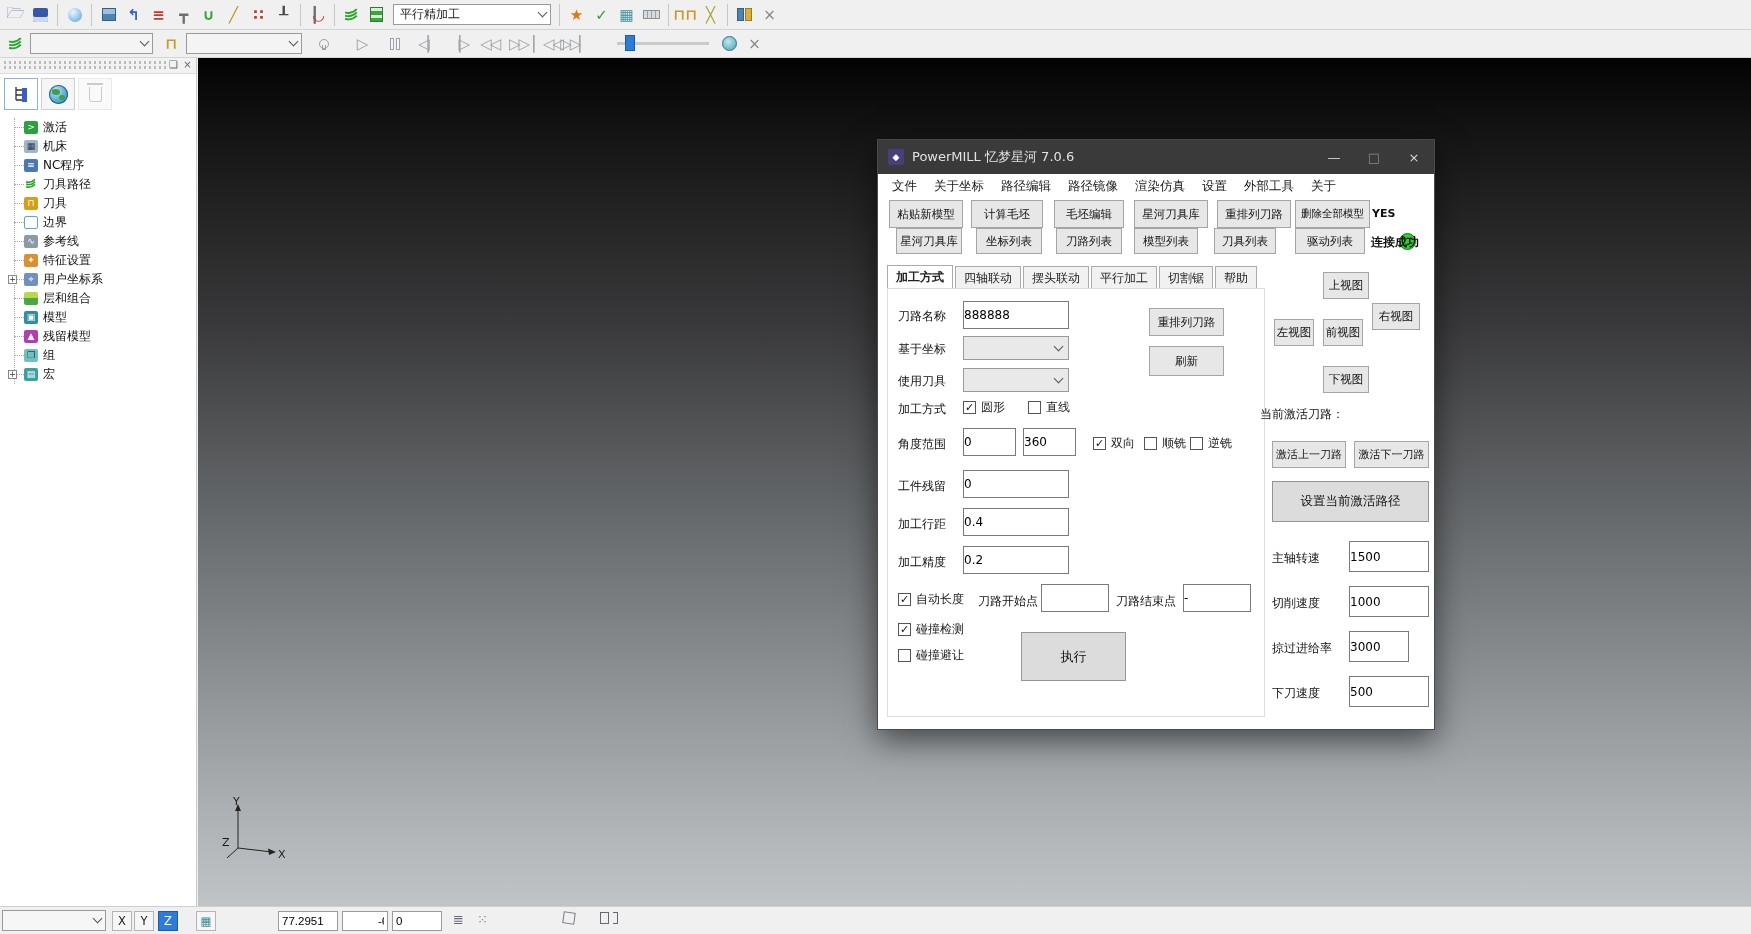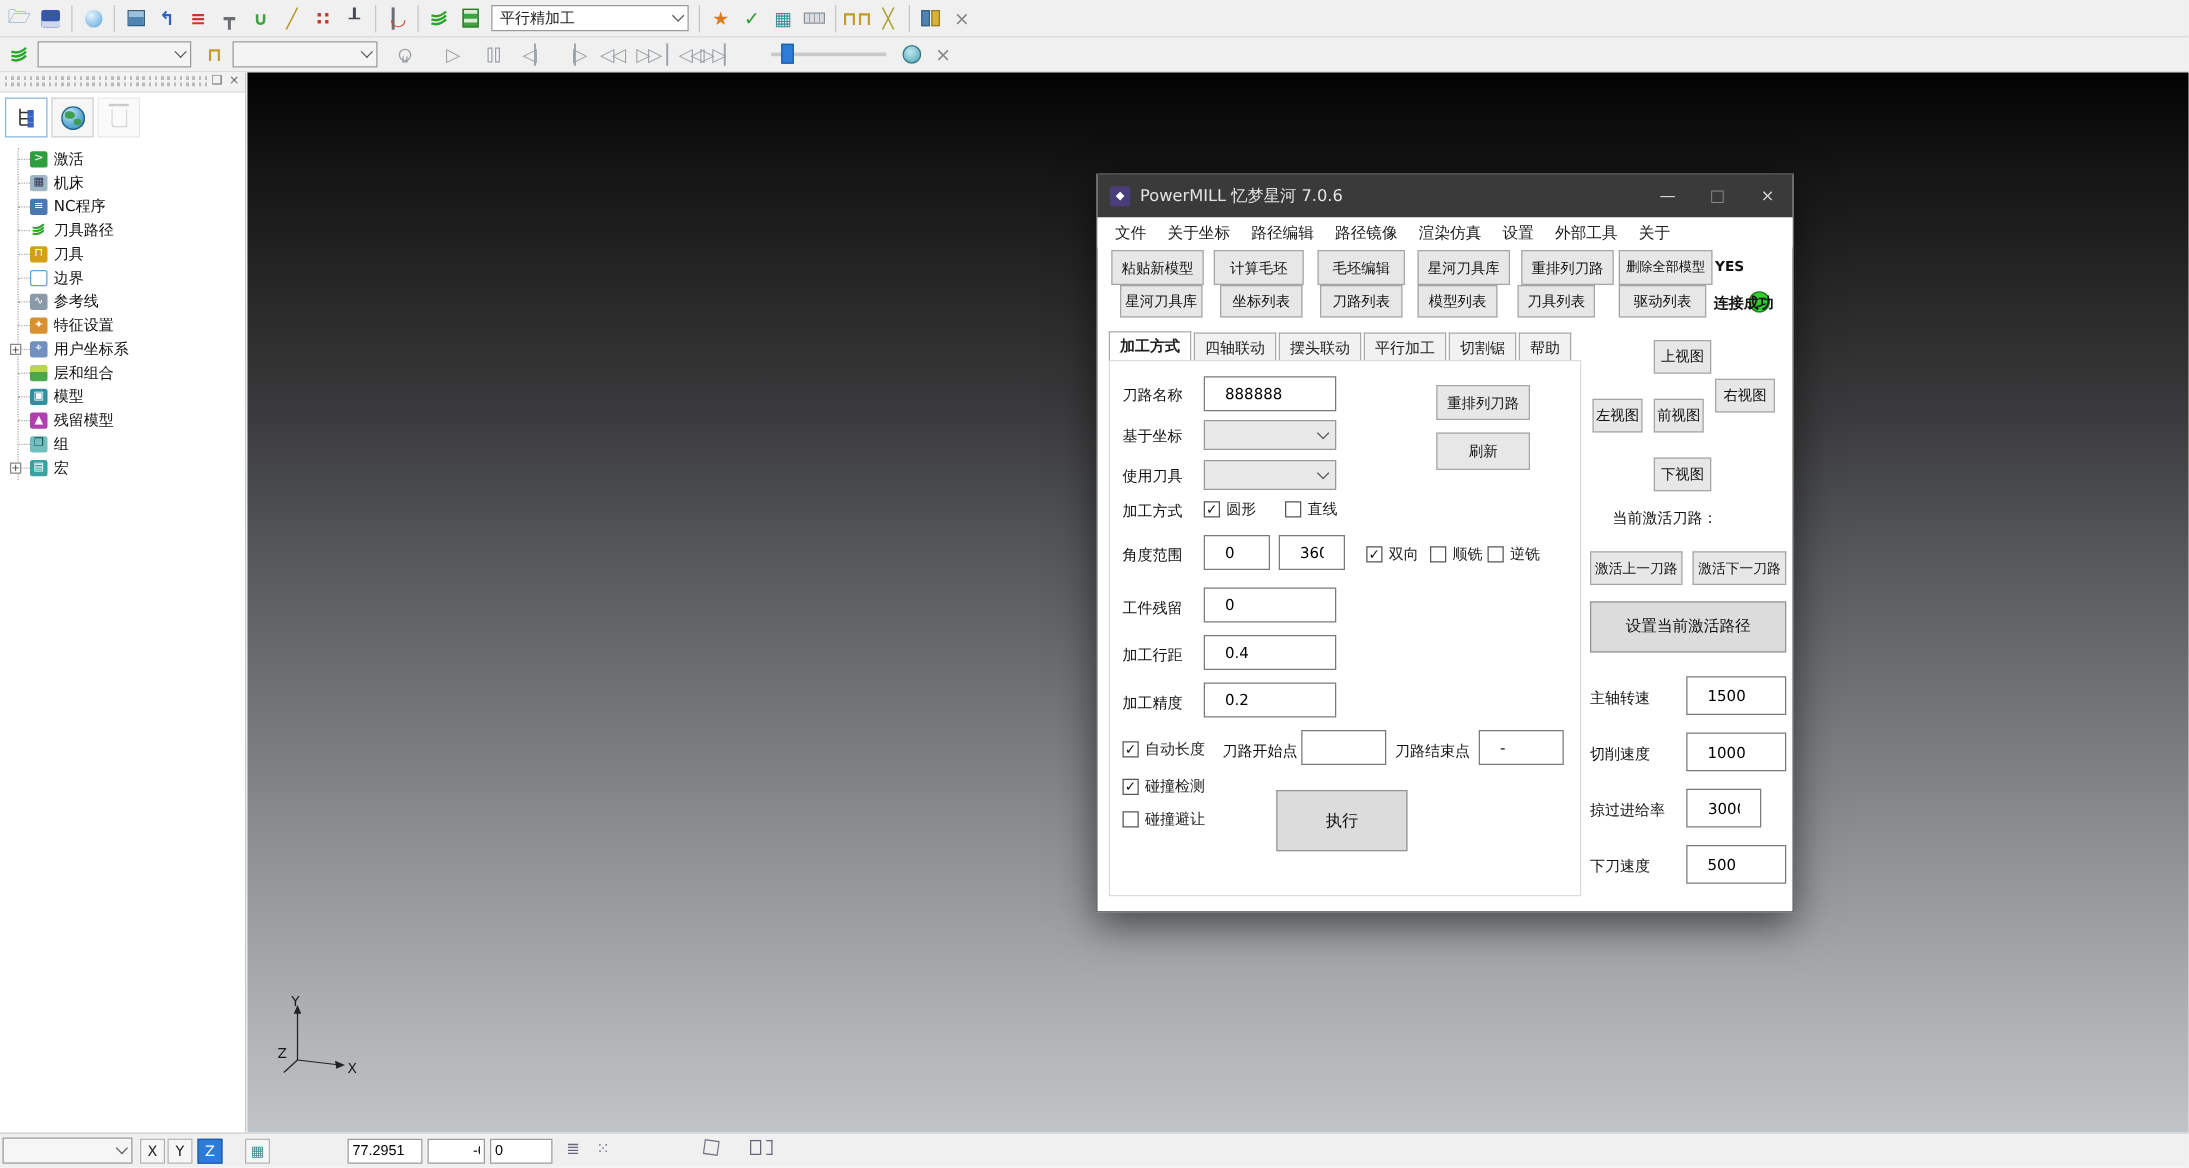--- a/index.html
+++ b/index.html
@@ -70,21 +70,21 @@
   #status-dot { position:absolute; left:521px; top:93px; width:17px; height:17px; border-radius:50%;
     background:#33cc33; border:1px solid #157a15; }
   .tabstrip { position:absolute; left:9px; top:126px; height:23px; display:flex; }
   .dtab { border:1px solid #ababab; border-bottom:none; background:#f1f1f1; padding:0 8px;
     font-size:12px; display:flex; align-items:center; margin-right:2px; color:#222; }
   .dtab.active { background:#fff; font-weight:bold; position:relative; top:-1px; height:24px; }
   #tabbox { position:absolute; left:9px; top:148px; width:378px; height:429px; border:1px solid #dcdcdc;
     background:#fff; }
   .lbl { position:absolute; font-size:12px; color:#111; white-space:nowrap; }
   .fld { position:absolute; border:1px solid #7a7a7a; background:#fff; font-size:12px;
-    padding:0 16px; font-family:"DejaVu Sans","Liberation Sans",sans-serif; }
+    padding:0 0; font-family:"DejaVu Sans","Liberation Sans",sans-serif; }
   .dd { position:absolute; height:24px; background:#e9e9e9; border:1px solid #9a9a9a; display:flex;
     align-items:center; justify-content:flex-end; padding-right:6px; }
   .cb { width:13px; height:13px; border:1px solid #555; background:#fff; font-size:11px;
     line-height:12px; text-align:center; color:#111; flex:0 0 auto; }
   .cbrow { position:absolute; display:flex; align-items:center; gap:5px; font-size:12px; }
   .bigbtn { background:#dcdcdc; border:1px solid #949494; }
 
   
   #statusbar { position:absolute; left:0; bottom:0; right:0; height:28px; background:#f0f0f0;
     border-top:1px solid #cfcfcf; }
@@ -413,21 +413,21 @@
 
     <div class="btn" style="left:271px;top:168px;width:75px;height:28px;">重排列刀路</div>
     <div class="btn" style="left:271px;top:206px;width:75px;height:30px;">刷新</div>
 
     <div class="btn" style="left:445px;top:132px;width:46px;height:27px;">上视图</div>
     <div class="btn" style="left:396px;top:179px;width:40px;height:27px;">左视图</div>
     <div class="btn" style="left:445px;top:179px;width:40px;height:27px;">前视图</div>
     <div class="btn" style="left:494px;top:163px;width:48px;height:27px;text-align:center;">右视图</div>
     <div class="btn" style="left:445px;top:226px;width:46px;height:27px;">下视图</div>
 
-    <span class="lbl" style="left:412px;top:266px;">当前激活刀路：</span>
+    <span class="lbl" style="left:382px;top:266px;">当前激活刀路：</span>
     <div class="btn" style="left:394px;top:301px;width:74px;height:27px;font-size:11px;">激活上一刀路</div>
     <div class="btn" style="left:476px;top:301px;width:75px;height:27px;font-size:11px;">激活下一刀路</div>
     <div class="btn bigbtn" style="left:394px;top:341px;width:157px;height:41px;font-size:12.5px;">设置当前激活路径</div>
 
     <span class="lbl" style="left:394px;top:410px;">主轴转速</span>
     <input class="fld" style="left: 471px; top: 401px; width: 80px; height: 31px;" value="1500">
     <span class="lbl" style="left:394px;top:455px;">切削速度</span>
     <input class="fld" style="left: 471px; top: 446px; width: 80px; height: 31px;" value="1000">
     <span class="lbl" style="left:394px;top:500px;">掠过进给率</span>
     <input class="fld" style="left: 459px; top: 491px; width: 60px; height: 31px; margin-left: 12px;" value="3000">

